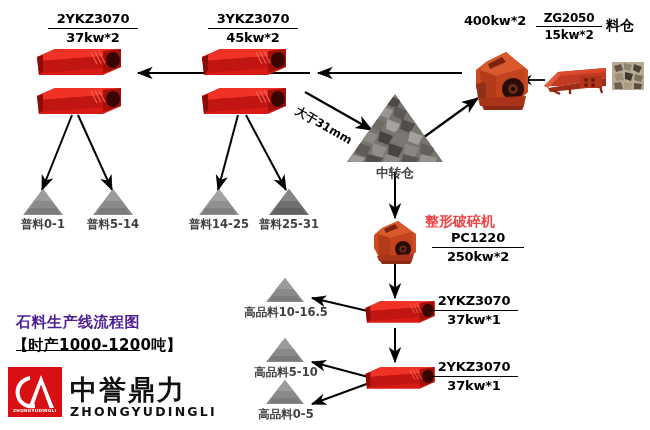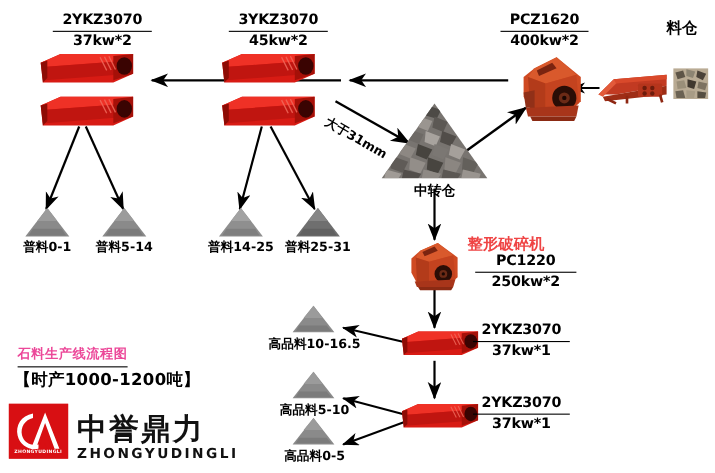--- a/index.html
+++ b/index.html
@@ -28,28 +28,28 @@
 
   
   .crusher svg{display:block;}
 
   
   .feeder svg{display:block;}
 
   
   .pile{position:absolute;}
   .pile svg{display:block;}
-  .pilelabel{position:absolute;font-size:11.5px;font-weight:700;color:#000000;white-space:nowrap;text-align:center;}
+  .pilelabel{position:absolute;font-size:11.5px;font-weight:700;color:#404040;white-space:nowrap;text-align:center;}
 
   
   .arrows{position:absolute;left:0;top:0;width:650px;height:430px;pointer-events:none;}
 
   
-  .title1{position:absolute;font-size:12px;font-weight:700;color:#ec4899;white-space:nowrap;
-          border-bottom:1.6px solid #000;padding-bottom:3px;letter-spacing:0.5px;}
+  .title1{position:absolute;font-size:15px;font-weight:700;color:#4c1d95;white-space:nowrap;
+          border-bottom:1.6px solid #000;padding-bottom:18px;letter-spacing:0.5px;}
   .title2{position:absolute;font-size:15px;font-weight:700;color:#000;white-space:nowrap;letter-spacing:0.3px;}
   .logobox{position:absolute;width:54px;height:50px;background:#d80f13;}
   .logomark{position:absolute;left:0;top:0;width:54px;height:50px;}
   .logocn{position:absolute;font-size:27px;font-weight:900;color:#111;letter-spacing:2px;white-space:nowrap;font-family:Liberation Serif, serif;}
   .logoen{position:absolute;font-size:12.5px;font-weight:700;color:#111;letter-spacing:2.2px;white-space:nowrap;}
   .logotiny{position:absolute;font-size:4.2px;font-weight:700;color:#ffffff;letter-spacing:0.3px;white-space:nowrap;}
 
   .binimg{position:absolute;}
 </style>
 </head>
@@ -100,24 +100,27 @@
     <span class="num">2YKZ3070</span>
     <span class="den">37kw*2</span>
   </div>
 
   <div class="spec" style="left:208px;top:12px;width:90px;">
     <span class="num">3YKZ3070</span>
     <span class="den">45kw*2</span>
   </div>
 
   <div class="spec" style="left:455px;top:12px;width:80px;">
-    <span class="num">PCZ1620</span>
     <span class="den">400kw*2</span>
   </div>
 
+  <div class="spec small" style="left:536px;top:12px;width:66px;">
+    <span class="num">ZG2050</span>
+    <span class="den">15kw*2</span>
+  </div>
 
   <div class="cnhead" style="left:606px;top:17px;">料仓</div>
 
   <div class="screen" style="left:33px;top:45px;">
     <svg viewBox="0 0 92 34">
       <polygon points="4,12 22,4 88,4 88,22 70,30 6,30" fill="#d81b14"></polygon>
       <polygon points="4,12 22,4 88,4 86,10 6,16" fill="#ef3126"></polygon>
       <polygon points="6,16 86,10 86,22 8,28" fill="#c01510"></polygon>
       <polygon points="70,6 88,4 88,22 70,28" fill="#a51008"></polygon>
       <ellipse cx="80" cy="15" rx="7" ry="8" fill="#3a0402"></ellipse>

